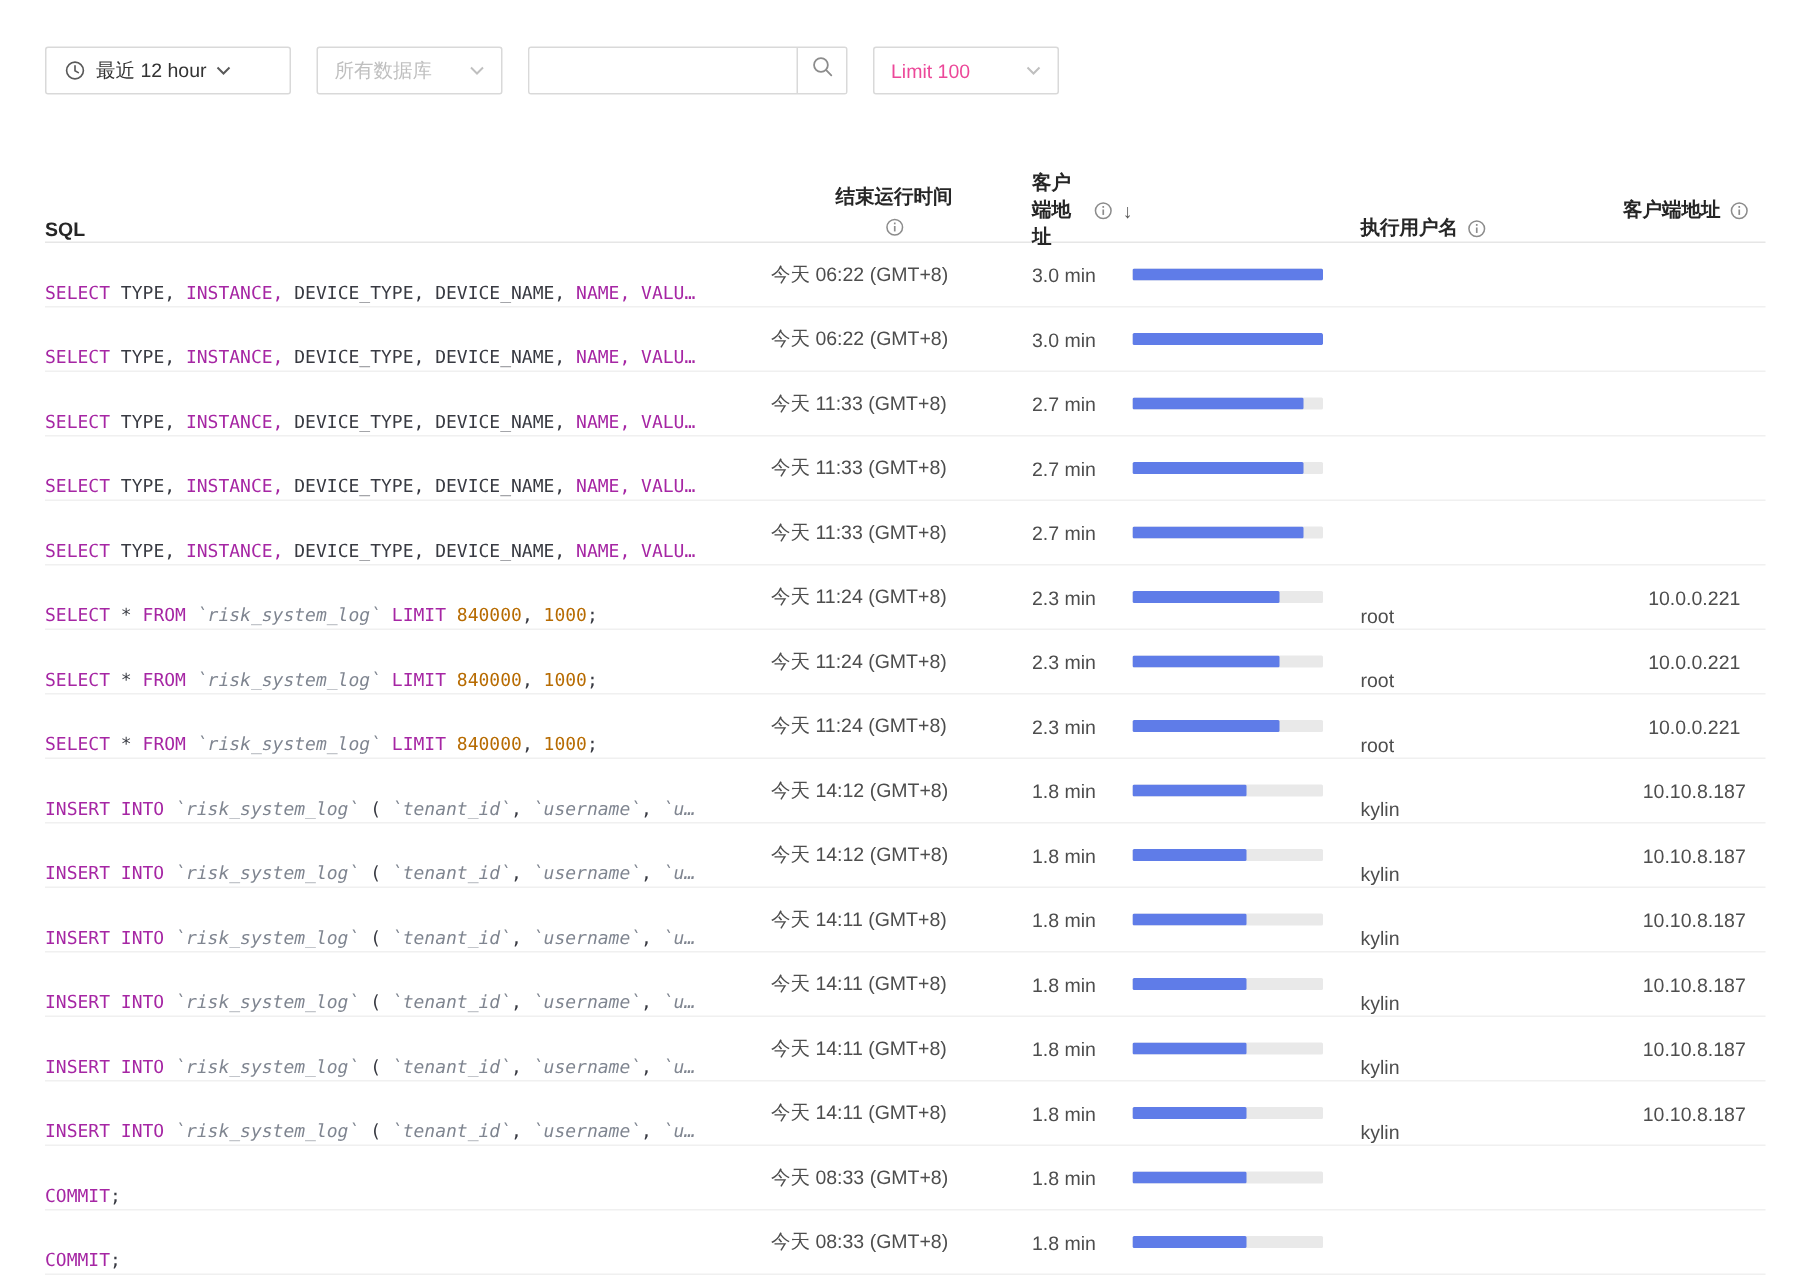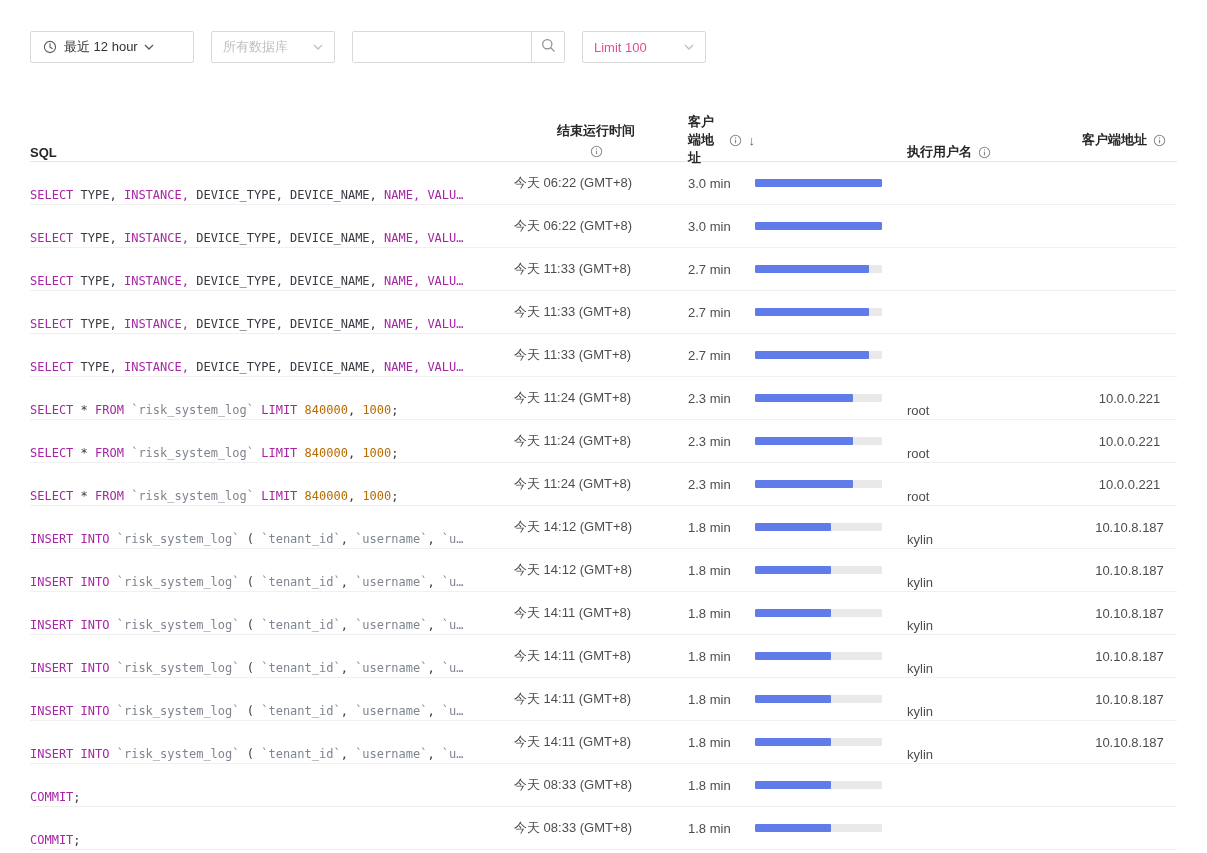--- a/index.html
+++ b/index.html
@@ -48,21 +48,21 @@
   .col-client{flex:1;padding-left:2px;text-align:center;}
   .th{display:flex;align-items:center;gap:5px;}
   .cell{font-size:13px;color:var(--c-text);}
   .info-icon{display:inline-flex;align-items:center;margin-left:1px;}
   .sort-icon{font-size:13px;color:#595959;margin-left:2px;}
 
   .sql{font-family:"DejaVu Sans Mono","Liberation Mono",monospace;font-size:12px;
     white-space:pre;overflow:hidden;text-overflow:clip;}
   .tk-k{color:var(--c-keyword);}
   .tk-d{color:var(--c-ident);}
-  .tk-g{color:var(--c-quoted);}
+  .tk-g{color:var(--c-quoted);font-style:italic;}
   .tk-n{color:var(--c-number);}
 
   .bar-track{width:127px;height:8px;background:var(--c-bar-track);border-radius:1px;overflow:hidden;}
   .bar-fill{height:100%;background:var(--c-bar);border-radius:1px;}
 </style>
 </head>
 <body>
 
 <div class="page">
 

